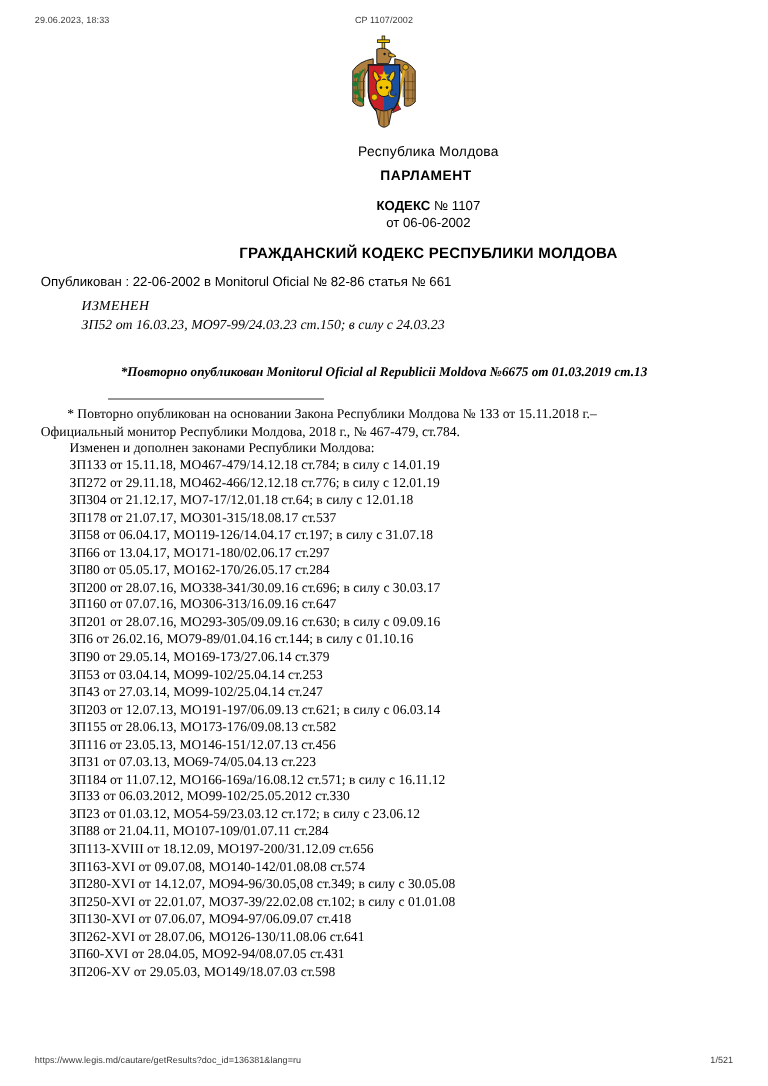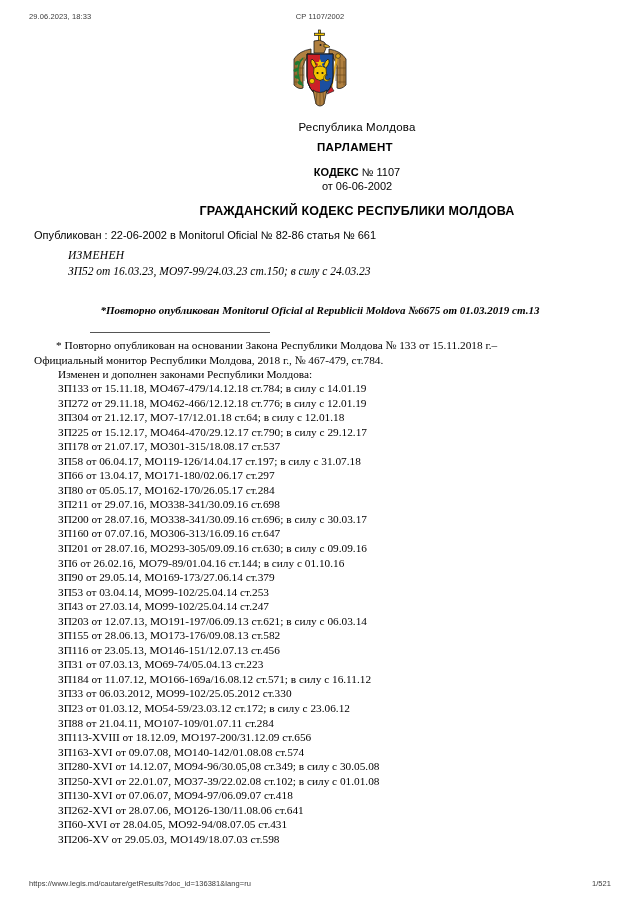--- a/index.html
+++ b/index.html
@@ -336,26 +336,24 @@
     <div class="footnote">
       <span>*  Повторно  опубликован  на  основании  Закона  Республики  Молдова  №   133  от  15.11.2018  г.–</span><br>
       <span class="no-indent">Официальный монитор Республики Молдова, 2018 г., № 467-479, ст.784.</span>
     </div>
 
     <div class="list-head">Изменен и дополнен законами Республики Молдова:</div>
     <ul class="amend-list">
       <li>ЗП133 от 15.11.18, МО467-479/14.12.18 ст.784; в силу с 14.01.19</li>
       <li>ЗП272 от 29.11.18, МО462-466/12.12.18 ст.776; в силу с 12.01.19</li>
       <li>ЗП304 от 21.12.17, МО7-17/12.01.18 ст.64; в силу с 12.01.18</li>
-      <li>ЗП225 от 15.12.17, МО464-470/29.12.17 ст.790; в силу с 29.12.17</li>
       <li>ЗП178 от 21.07.17, МО301-315/18.08.17 ст.537</li>
       <li>ЗП58 от 06.04.17, МО119-126/14.04.17 ст.197; в силу с 31.07.18</li>
       <li>ЗП66 от 13.04.17, МО171-180/02.06.17 ст.297</li>
       <li>ЗП80 от 05.05.17, МО162-170/26.05.17 ст.284</li>
-      <li>ЗП211 от 29.07.16, МО338-341/30.09.16 ст.698</li>
       <li>ЗП200 от 28.07.16, МО338-341/30.09.16 ст.696; в силу с 30.03.17</li>
       <li>ЗП160 от 07.07.16, МО306-313/16.09.16 ст.647</li>
       <li>ЗП201 от 28.07.16, МО293-305/09.09.16 ст.630; в силу с 09.09.16</li>
       <li>ЗП6 от 26.02.16, МО79-89/01.04.16 ст.144; в силу с 01.10.16</li>
       <li>ЗП90 от 29.05.14, МО169-173/27.06.14 ст.379</li>
       <li>ЗП53 от 03.04.14, МО99-102/25.04.14 ст.253</li>
       <li>ЗП43 от 27.03.14, МО99-102/25.04.14 ст.247</li>
       <li>ЗП203 от 12.07.13, МО191-197/06.09.13 ст.621; в силу с 06.03.14</li>
       <li>ЗП155 от 28.06.13, МО173-176/09.08.13 ст.582</li>
       <li>ЗП116 от 23.05.13, МО146-151/12.07.13 ст.456</li>

